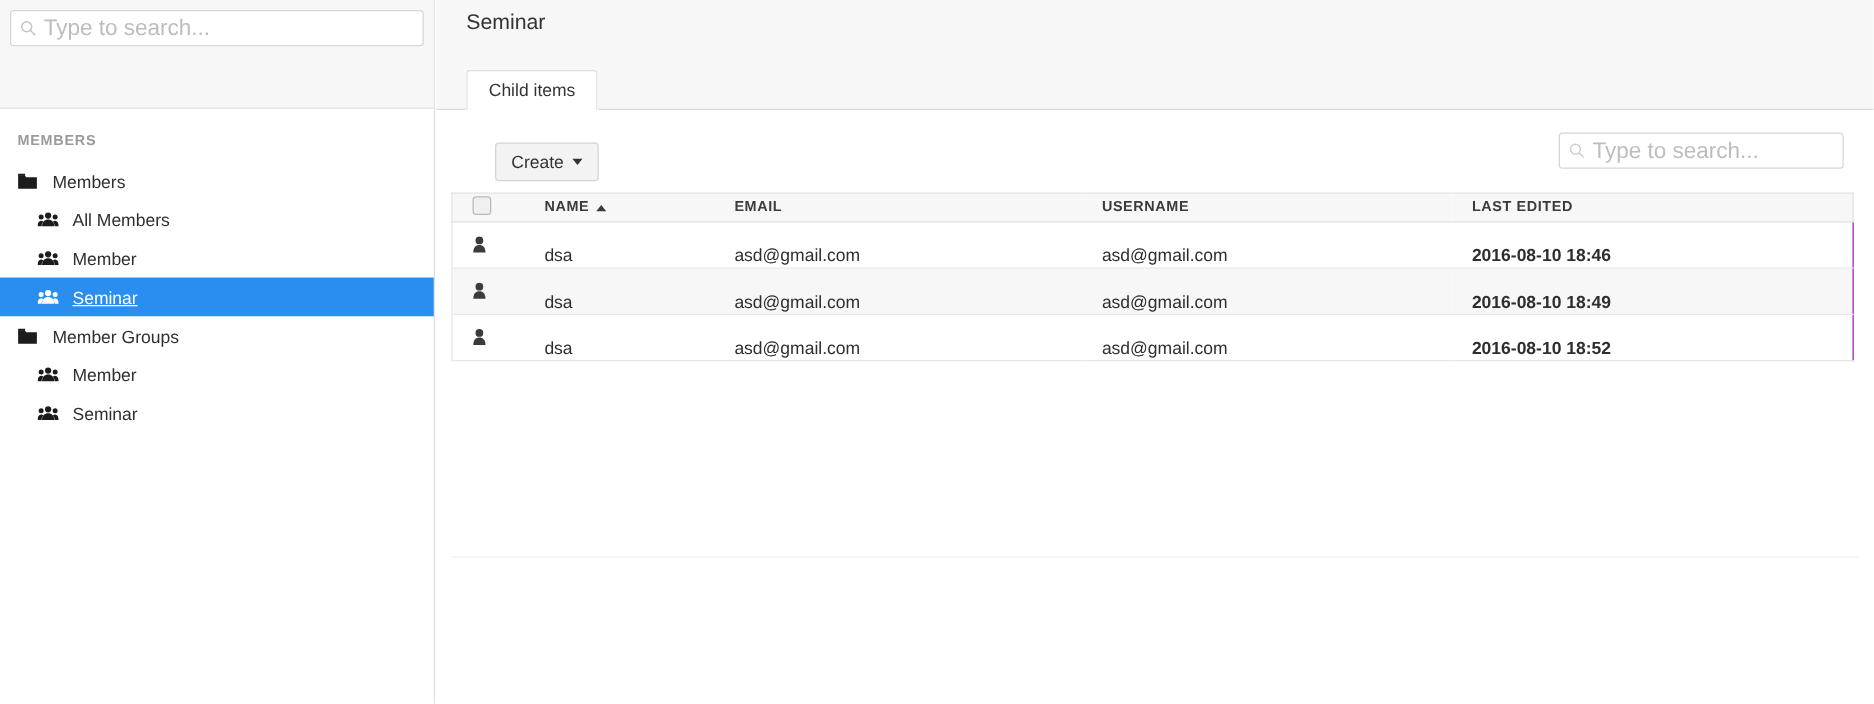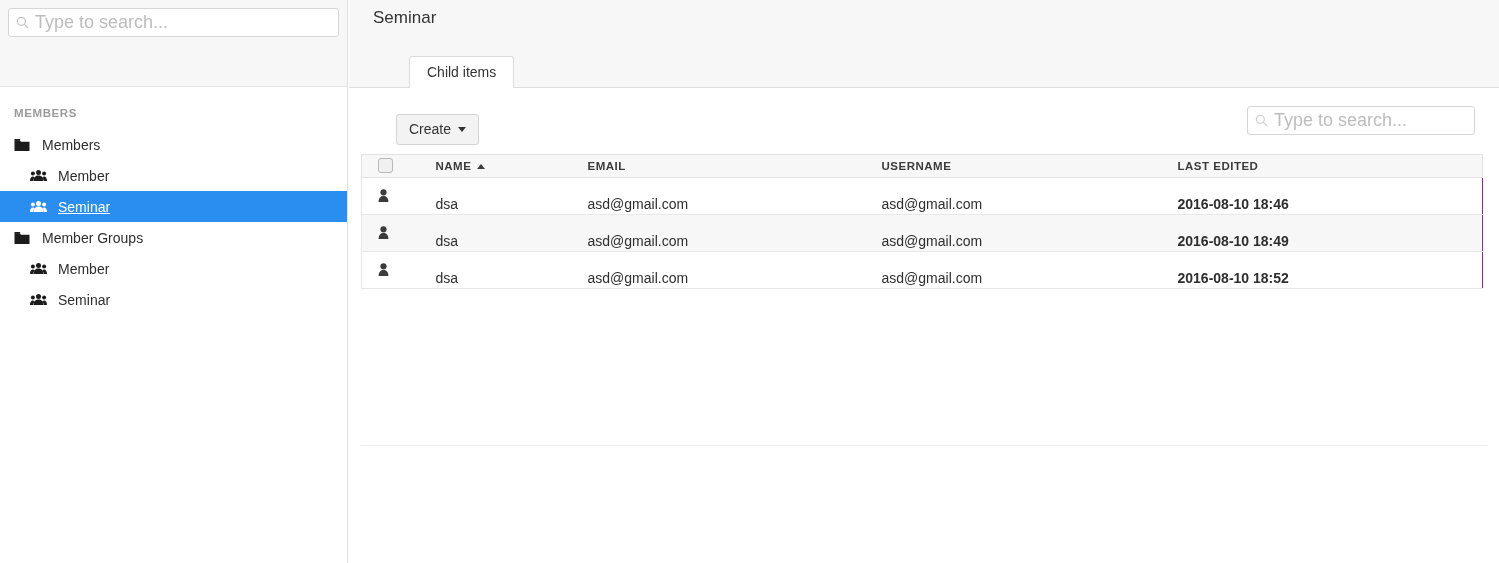--- a/index.html
+++ b/index.html
@@ -91,21 +91,21 @@
     border-bottom: 1px solid #dcdcdc;
     position: relative;
   }
   .page-title {
     position: absolute; left: 24px; top: 8px;
     font-size: 17px; color: #333;
     font-weight: normal;
   }
   .tabstrip {
     position: absolute; left: 24px; bottom: -1px;
-    display: flex; align-items: flex-end; margin-left: 36px;
+    display: flex; align-items: flex-end;
   }
   .tab {
     height: 32px;
     padding: 0 17px;
     display: flex; align-items: center;
     font-size: 14px;
     color: #333;
     background: transparent;
     border: 1px solid transparent;
     border-radius: 3px 3px 0 0;
@@ -241,20 +241,33 @@
 
     <ul class="tree" id="tree-list">
         <li class="tree-item">
           <span class="t-icon">
             <svg width="16" height="14" viewBox="0 0 16 14">
               <path d="M0.5 2.2 h5.2 l1.3 1.5 h8.5 v9.3 h-15 z" fill="#1c1c1c"></path>
               <rect x="0.5" y="1" width="5.6" height="1.6" fill="#1c1c1c"></rect>
             </svg>
           </span>
           <span class="t-label">Members</span>
+        </li>
+        <li class="tree-item lvl2">
+          <span class="t-icon">
+            <svg width="17" height="13" viewBox="0 0 17 13">
+              <circle cx="8.5" cy="3.4" r="2.5" fill="#1c1c1c"></circle>
+              <path d="M3.6 12 C3.6 8.4 5.8 6.6 8.5 6.6 C11.2 6.6 13.4 8.4 13.4 12 z" fill="#1c1c1c"></path>
+              <circle cx="2.9" cy="4.6" r="2" fill="#1c1c1c"></circle>
+              <path d="M0 12 C0 9.3 1.2 7.6 2.9 7.6 C3.6 7.6 4.2 7.9 4.7 8.4 C3.8 9.3 3.3 10.5 3.3 12 z" fill="#1c1c1c"></path>
+              <circle cx="14.1" cy="4.6" r="2" fill="#1c1c1c"></circle>
+              <path d="M17 12 C17 9.3 15.8 7.6 14.1 7.6 C13.4 7.6 12.8 7.9 12.3 8.4 C13.2 9.3 13.7 10.5 13.7 12 z" fill="#1c1c1c"></path>
+            </svg>
+          </span>
+          <span class="t-label">All Members</span>
         </li>
         <li class="tree-item lvl2">
           <span class="t-icon">
             <svg width="17" height="13" viewBox="0 0 17 13">
               <circle cx="8.5" cy="3.4" r="2.5" fill="#1c1c1c"></circle>
               <path d="M3.6 12 C3.6 8.4 5.8 6.6 8.5 6.6 C11.2 6.6 13.4 8.4 13.4 12 z" fill="#1c1c1c"></path>
               <circle cx="2.9" cy="4.6" r="2" fill="#1c1c1c"></circle>
               <path d="M0 12 C0 9.3 1.2 7.6 2.9 7.6 C3.6 7.6 4.2 7.9 4.7 8.4 C3.8 9.3 3.3 10.5 3.3 12 z" fill="#1c1c1c"></path>
               <circle cx="14.1" cy="4.6" r="2" fill="#1c1c1c"></circle>
               <path d="M17 12 C17 9.3 15.8 7.6 14.1 7.6 C13.4 7.6 12.8 7.9 12.3 8.4 C13.2 9.3 13.7 10.5 13.7 12 z" fill="#1c1c1c"></path>

